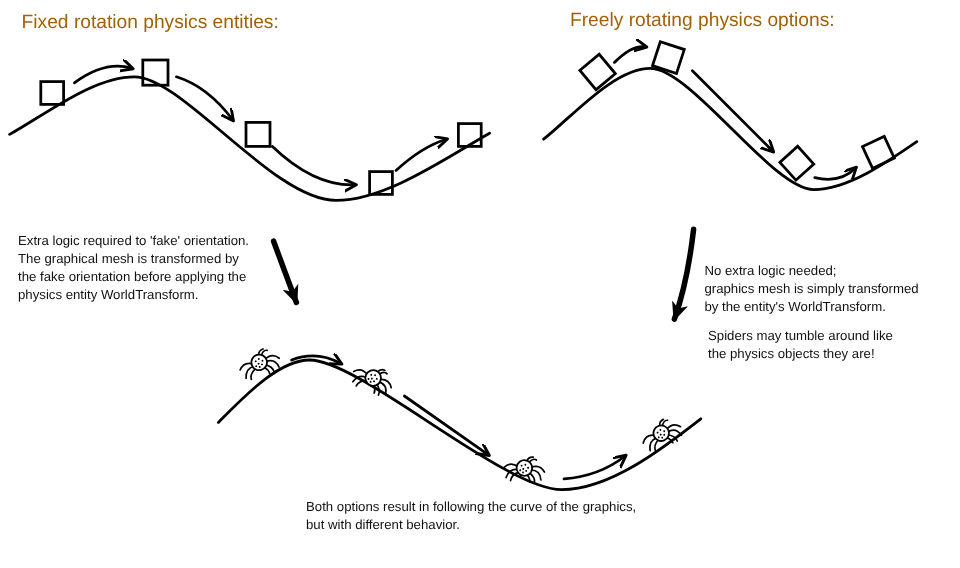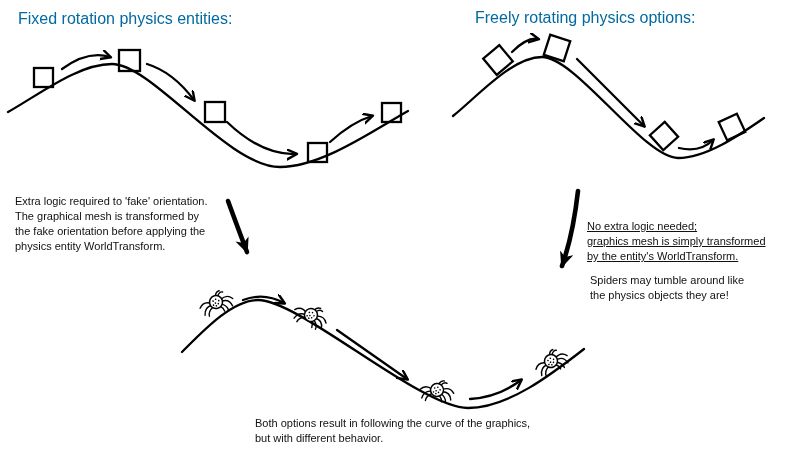--- a/index.html
+++ b/index.html
@@ -1,31 +1,31 @@
 <!DOCTYPE html>
 <html><head>
 <meta charset="utf-8">
 <style>
   html,body{margin:0;padding:0;background:#fff;}
   #stage{
     position:relative;width:800px;height:473px;background:#ffffff;
     font-family:"Liberation Sans", sans-serif;color:#000;overflow:hidden;
   }
   .title{
-    position:absolute;font-size:16px;line-height:19px;color:#0369a1;
+    position:absolute;font-size:16px;line-height:19px;color:#a16207;
     white-space:pre;letter-spacing:0;
   }
   .note{
     position:absolute;font-size:11px;line-height:15px;color:#111;
     white-space:pre-line;
   }
   #title-left{left:18px;top:9px;}
   #title-right{left:475px;top:8px;}
   #note-left{left:15px;top:194px;}
-  #note-right{left:587px;top:219px;text-decoration:underline;}
+  #note-right{left:587px;top:219px;}
   #note-right2{left:590px;top:273px;}
   #note-bottom{left:255px;top:416px;}
   svg{position:absolute;left:0;top:0;}
 </style>
 </head>
 <body>
 
 <div id="stage">
 
   <svg width="800" height="473" viewBox="0 0 800 473">

